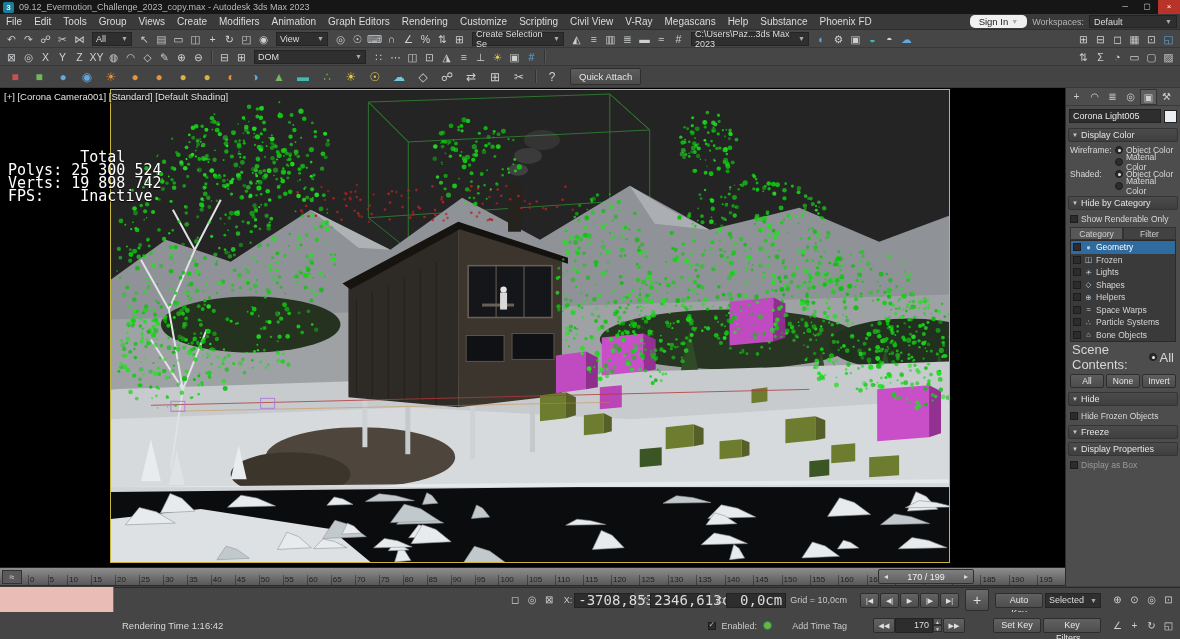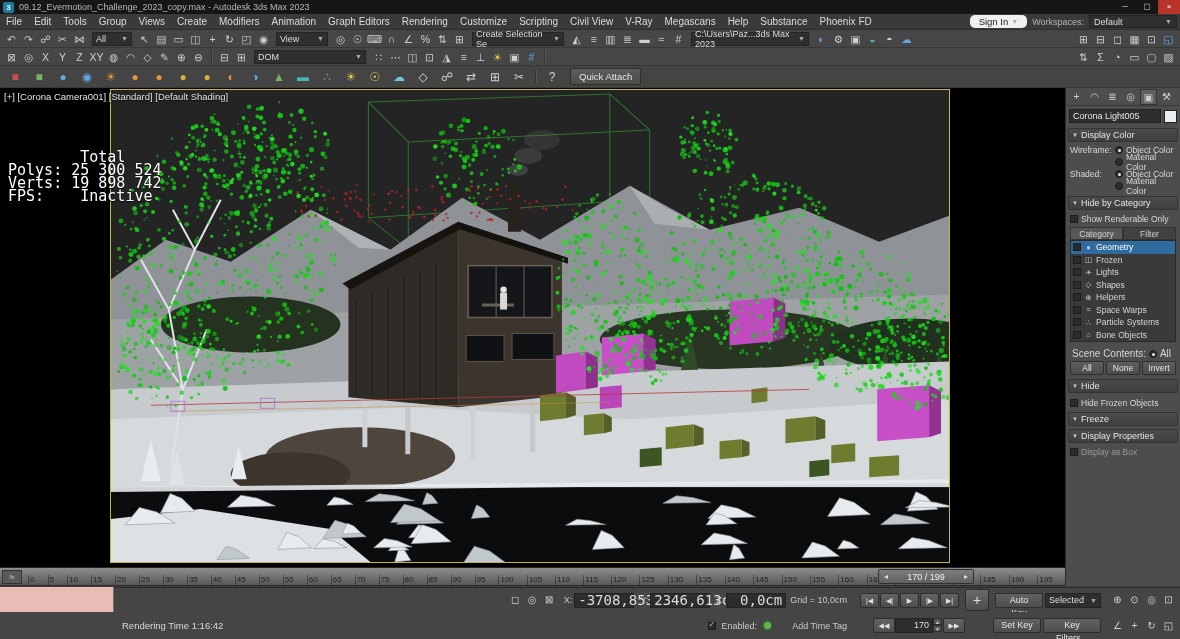--- a/index.html
+++ b/index.html
@@ -77,21 +77,21 @@
 .chk.on::after{content:"✓";position:absolute;left:0;top:-3px;font-size:8px;color:#9fd08a;}
 .chk-row{display:flex;align-items:center;gap:3px;height:13px;font-size:8.5px;color:#d9d9d9;padding:0 4px;}
 .cat-tabs{display:flex;margin-top:2px;}
 .cat-tab{flex:1;text-align:center;font-size:8.5px;height:13px;line-height:12px;background:#424242;
   border:1px solid #333;color:#cfcfcf;}
 .cat-tab.active{background:#585858;}
 .cat-list{background:#3a3a3a;border:1px solid #2a2a2a;}
 .cat-item{display:flex;align-items:center;gap:3px;height:12.5px;padding:0 2px;font-size:8.5px;color:#d6d6d6;}
 .cat-item.selected{background:#2f6b9e;color:#fff;}
 .cat-icon{width:9px;text-align:center;font-size:7.5px;color:#b9cede;flex:none;}
-.scene-contents{display:flex;align-items:center;gap:3px;margin-top:6px;font-size:10px;padding:0 2px;}
+.scene-contents{display:flex;align-items:center;gap:3px;margin-top:0;font-size:13px;padding:0 2px;}
 .btn-row{display:flex;gap:2px;margin-top:2px;}
 .pbtn{flex:1;height:14px;background:linear-gradient(#5e5e5e,#4c4c4c);border:1px solid #2e2e2e;border-radius:2px;
   color:#e6e6e6;font-size:8.5px;text-align:center;line-height:12px;}
 .pbtn.wide{display:block;width:100%;margin-top:2px;flex:none;}
 .pbtn.disabled{color:#8e8e8e;background:#484848;}
 .dim{color:#9a9a9a;}
 
 
 .trackbar{position:absolute;left:0;top:567px;width:1065px;height:19px;
   background:linear-gradient(#8d8d8d,#585858);border-top:1px solid #232323;border-bottom:1px solid #2c2c2c;}

